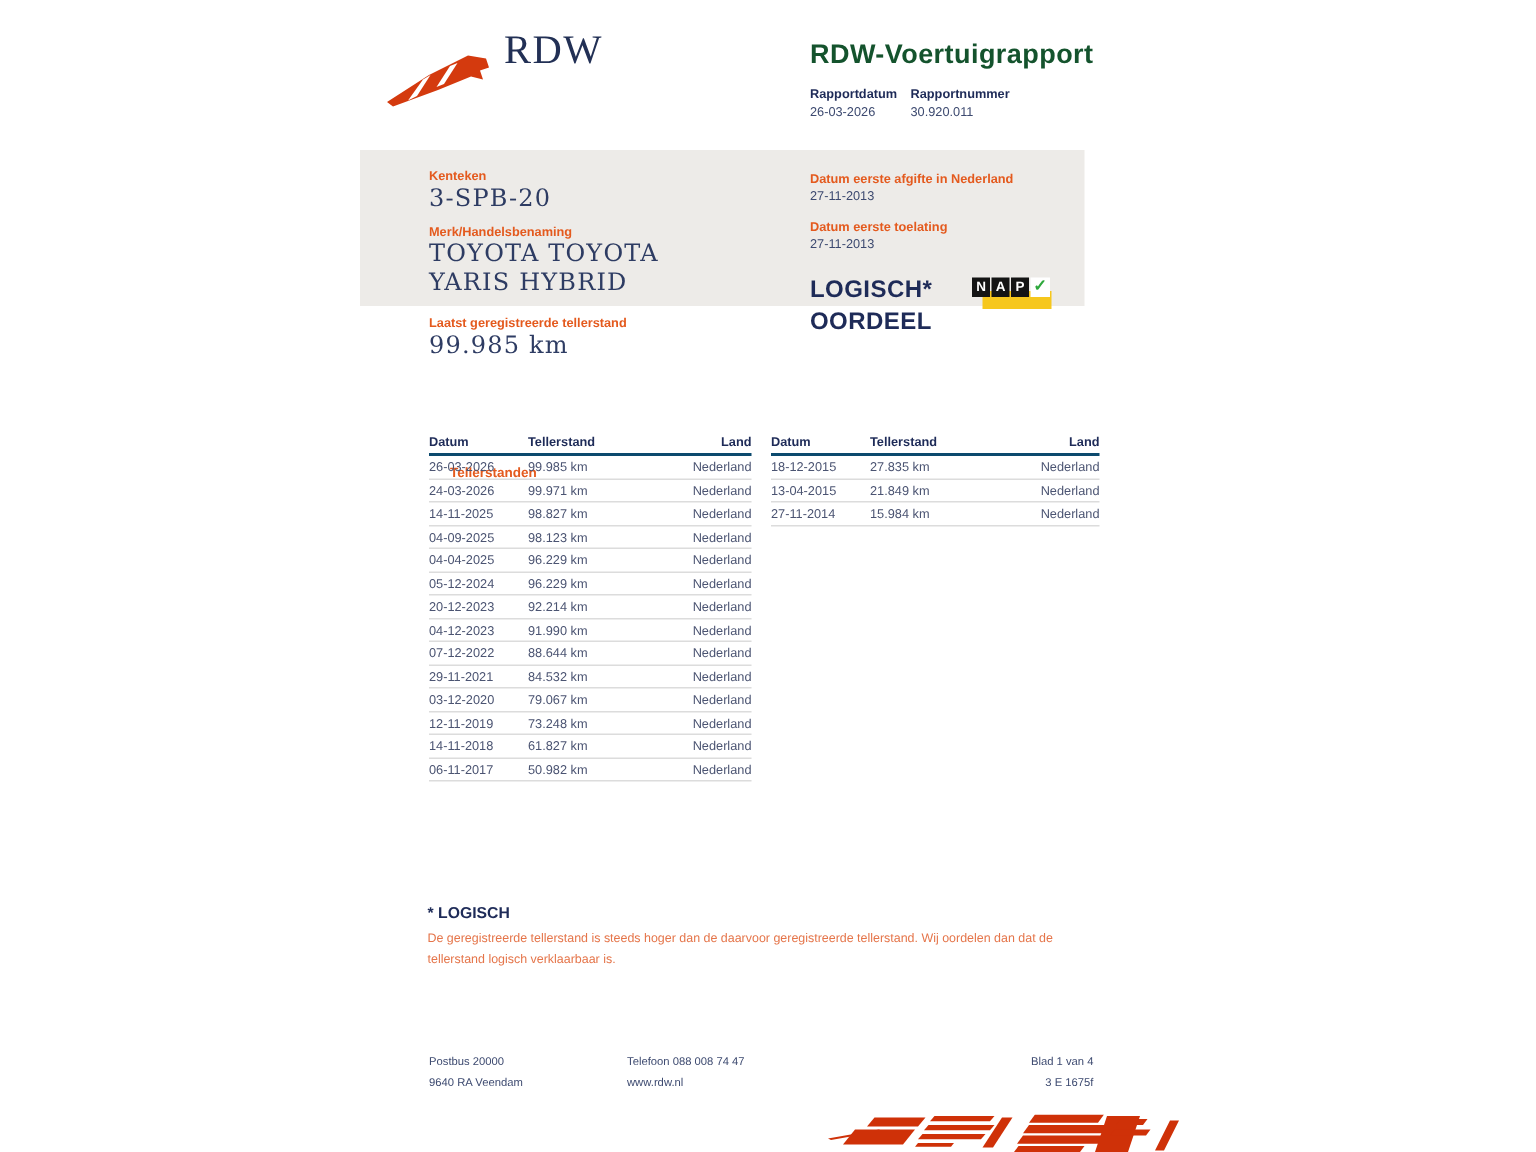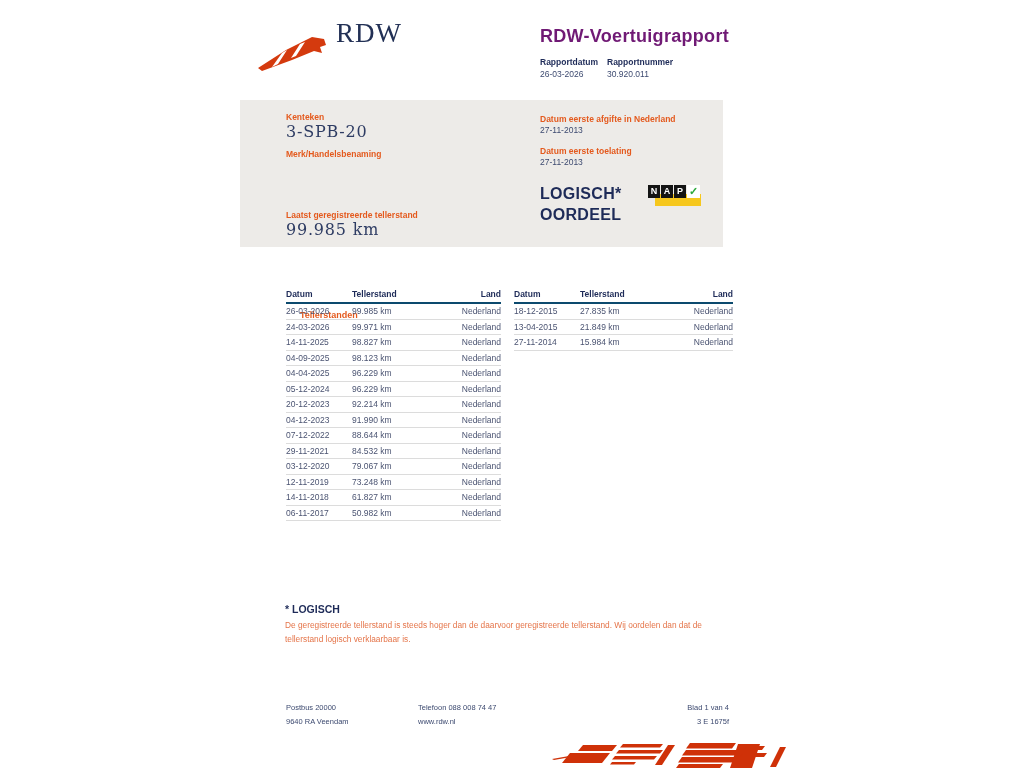--- a/index.html
+++ b/index.html
@@ -5,27 +5,27 @@
   html,body { margin:0; padding:0; background:#ffffff; }
   #page {
     position:relative; width:1024px; height:768px; background:#ffffff;
     font-family:"Liberation Sans", sans-serif; overflow:hidden;
   }
   .abs { position:absolute; }
 
   
   #logo-word { left:336px; top:18px; font-family:"Liberation Serif", serif; font-weight:normal;
     font-size:27px; color:#223055; letter-spacing:1px; }
-  #report-title { left:540px; top:26px; font-size:18px; font-weight:bold; color:#701a75; letter-spacing:0.3px; }
+  #report-title { left:540px; top:26px; font-size:18px; font-weight:bold; color:#14532d; letter-spacing:0.3px; }
   .lbl { font-size:8.5px; font-weight:bold; color:#1e2b58; }
   .lbl-orange { font-size:8.5px; font-weight:bold; color:#e45a1e; }
   .val { font-size:8.5px; color:#3d4a70; }
 
   
-  #summary-panel { left:240px; top:100px; width:483px; height:147px; background:#edebe8; }
+  #summary-panel { left:240px; top:100px; width:483px; height:104px; background:#edebe8; }
   .serif-val { font-family:"DejaVu Serif","Liberation Serif",serif; font-size:16px; color:#2e3c63; letter-spacing:0.8px; }
   #oordeel { font-size:16px; font-weight:bold; color:#1e2b58; line-height:21px; letter-spacing:0.3px; }
 
   
   #nap { left:408px; top:85px; width:54px; height:23px; }
   .nap-yellow { position:absolute; left:7px; top:9px; width:46px; height:12px; background:#f6c71d; }
   .nap-sq { position:absolute; top:0; width:12px; height:13px; background:#141414; color:#ffffff;
     font-weight:bold; font-size:9px; text-align:center; line-height:13px; }
   .nap-check { position:absolute; left:39px; top:0; width:13px; height:13px; background:#ffffff;
     color:#2ea83c; font-size:11px; font-weight:bold; text-align:center; line-height:13px; }
@@ -72,20 +72,24 @@
   <div class="abs lbl" style="left:540px; top:57px;">Rapportdatum</div>
   <div class="abs val" style="left:540px; top:69px;">26-03-2026</div>
   <div class="abs lbl" style="left:607px; top:57px;">Rapportnummer</div>
   <div class="abs val" style="left:607px; top:69px;">30.920.011</div>
 
   <div id="summary-panel" class="abs">
     <div class="abs lbl-orange" style="left:46px; top:12px;">Kenteken</div>
     <div class="abs serif-val" style="left:46px; top:22px;">3-SPB-20</div>
 
     <div class="abs lbl-orange" style="left:46px; top:49px;">Merk/Handelsbenaming</div>
+    <div class="abs serif-val" style="left:46px; top:59px; line-height:19px;">
+      <div>TOYOTA TOYOTA</div>
+      <div>YARIS HYBRID</div>
+    </div>
 
     <div class="abs lbl-orange" style="left:46px; top:110px;">Laatst geregistreerde tellerstand</div>
     <div class="abs serif-val" style="left:46px; top:120px;">99.985 km</div>
 
     <div class="abs lbl-orange" style="left:300px; top:14px;">Datum eerste afgifte in Nederland</div>
     <div class="abs val" style="left:300px; top:25px;">27-11-2013</div>
 
     <div class="abs lbl-orange" style="left:300px; top:46px;">Datum eerste toelating</div>
     <div class="abs val" style="left:300px; top:57px;">27-11-2013</div>
 

